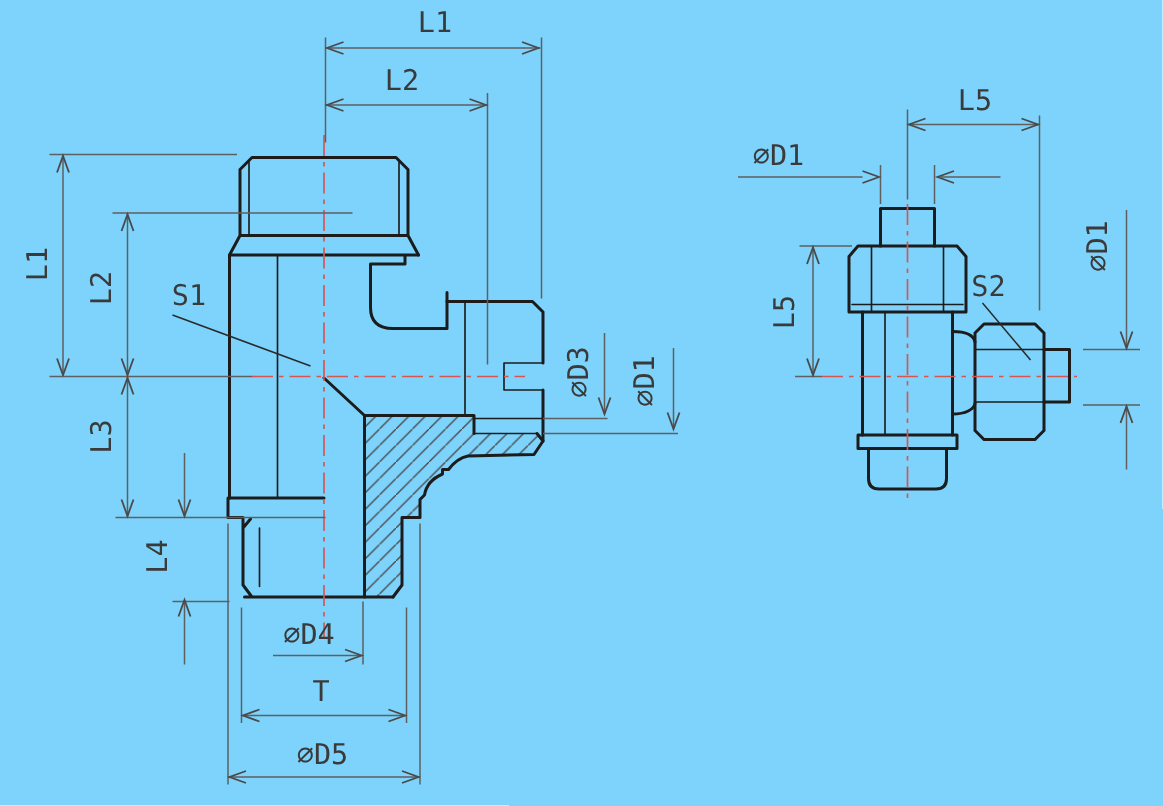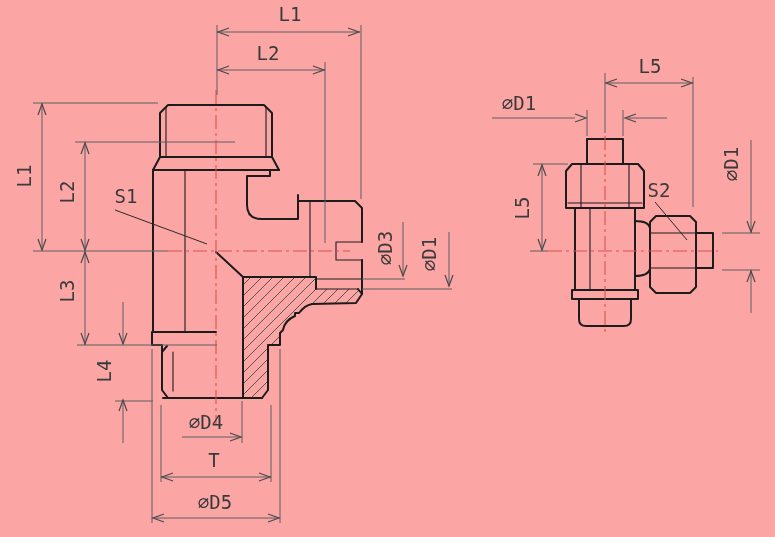--- a/index.html
+++ b/index.html
@@ -1,16 +1,16 @@
 <!DOCTYPE html>
 <html><head>
 <meta charset="utf-8">
 <style>
   html,body{margin:0;padding:0;background:#ffffff;}
-  .stage{width:775px;height:537px;position:relative;background:#fca5a5;overflow:hidden;}
+  .stage{width:775px;height:537px;position:relative;background:#7dd3fc;overflow:hidden;}
   svg{display:block;}
   text{font-family:"DejaVu Sans Mono","Liberation Mono",monospace;fill:#3a3a3a;}
   .dim-text{font-size:19px;letter-spacing:0px;}
   .outline{stroke:#1c1c1c;stroke-width:2;fill:none;stroke-linecap:round;stroke-linejoin:round;}
   .inner{stroke:#1c1c1c;stroke-width:1.1;fill:none;stroke-linecap:round;}
   .dim{stroke:#5f5f5f;stroke-width:1;fill:none;}
   .leader{stroke:#2a2a2a;stroke-width:1;fill:none;}
   .arrow{stroke:#4a4a4a;stroke-width:1.2;fill:none;stroke-linejoin:miter;}
   .center{stroke:#d9534f;stroke-width:1.1;fill:none;stroke-dasharray:14 4 3 4;}
 </style>

